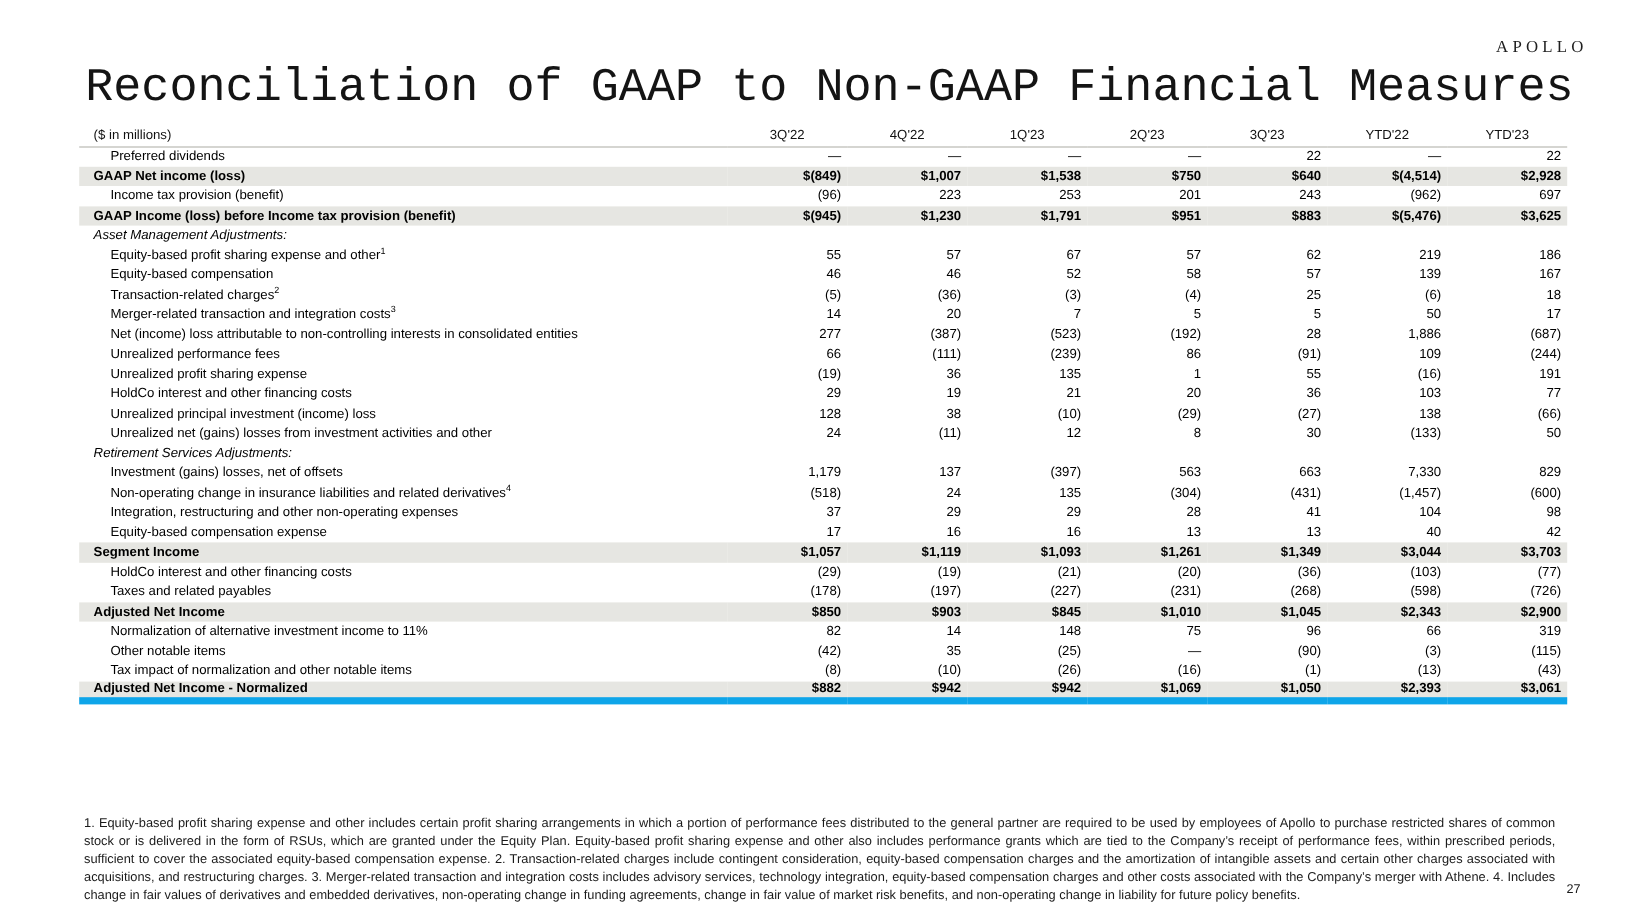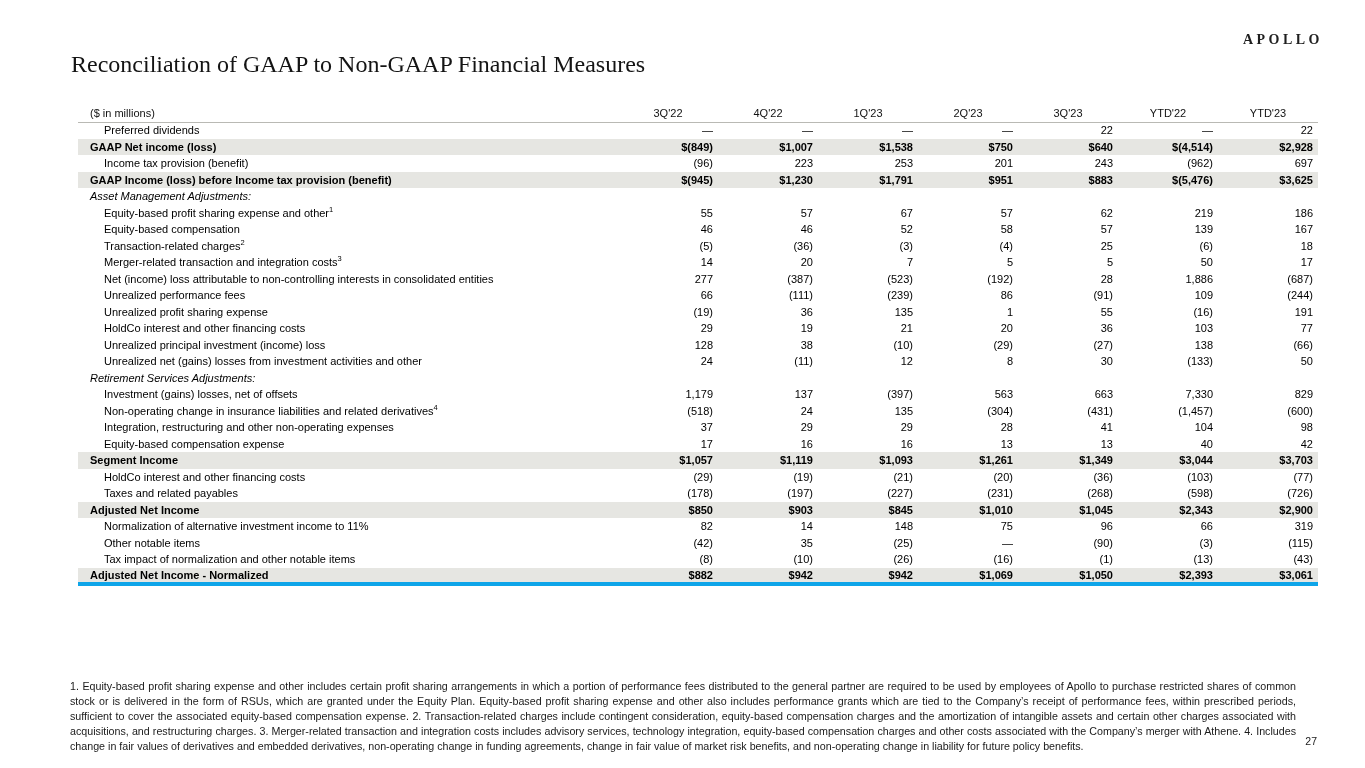--- a/index.html
+++ b/index.html
@@ -4,45 +4,45 @@
 <style>
   * { margin:0; padding:0; box-sizing:border-box; }
   html,body { background:#fff; }
   body {
     width:1365px; height:768px; position:relative; overflow:hidden;
     font-family:"Liberation Sans", sans-serif; color:#000;
   }
   .logo {
     position:absolute; top:32px; right:42px;
     font-family:"Liberation Serif", serif;
-    font-size:14px; letter-spacing:3.5px; color:#1f1f1f; font-weight:700;
+    font-size:14px; letter-spacing:3.5px; color:#1f1f1f; font-weight:400;
   }
   .title {
     position:absolute; top:51px; left:71px;
-    font-family:Liberation Serif, serif; font-weight:400;
-    font-size:24px; color:#141414; white-space:nowrap;
-  }
-  .table-wrap { position:absolute; left:78px; top:105px; width:1240px; }
+    font-family:Liberation Mono, monospace; font-weight:400;
+    font-size:39px; color:#141414; white-space:nowrap;
+  }
+  .table-wrap { position:absolute; left:66px; top:105px; width:1240px; }
   table { width:100%; border-collapse:collapse; table-layout:fixed; font-size:11px; }
   col.c-label { width:540px; }
   col.c-num { width:100px; }
   thead th {
     font-weight:normal; height:17px; vertical-align:middle;
     border-bottom:1px solid #b9b9b4; color:#111;
   }
   th.unit { text-align:left; padding-left:12px; }
   th.num { text-align:center; }
   tbody td { height:16.5px; line-height:12.5px; vertical-align:middle; }
   td.num { text-align:right; padding-right:5px; white-space:nowrap; }
   td.label { padding-right:8px; }
   .row-item td.label { padding-left:26px; }
   .row-total { background:#e6e6e2; font-weight:bold; }
   .row-total td.label { padding-left:12px; }
   .row-section td.label { padding-left:12px; font-style:italic; }
-  tbody tr:last-child td { border-bottom:4px solid #0ea5e9;margin-top:13px; }
+  tbody tr:last-child td { border-bottom:6px solid #0ea5e9;margin-top:13px; }
   sup { font-size:7.5px; vertical-align:super; line-height:0; }
   .footnote {
     position:absolute; left:70px; top:679px; width:1226px;
     font-size:10.7px; line-height:14.9px; text-align:justify; color:#1a1a1a;
   }
   .page-number { position:absolute; top:735px; right:48px; font-size:10.5px; color:#1a1a1a; }
 </style>
 </head>
 <body>
 

